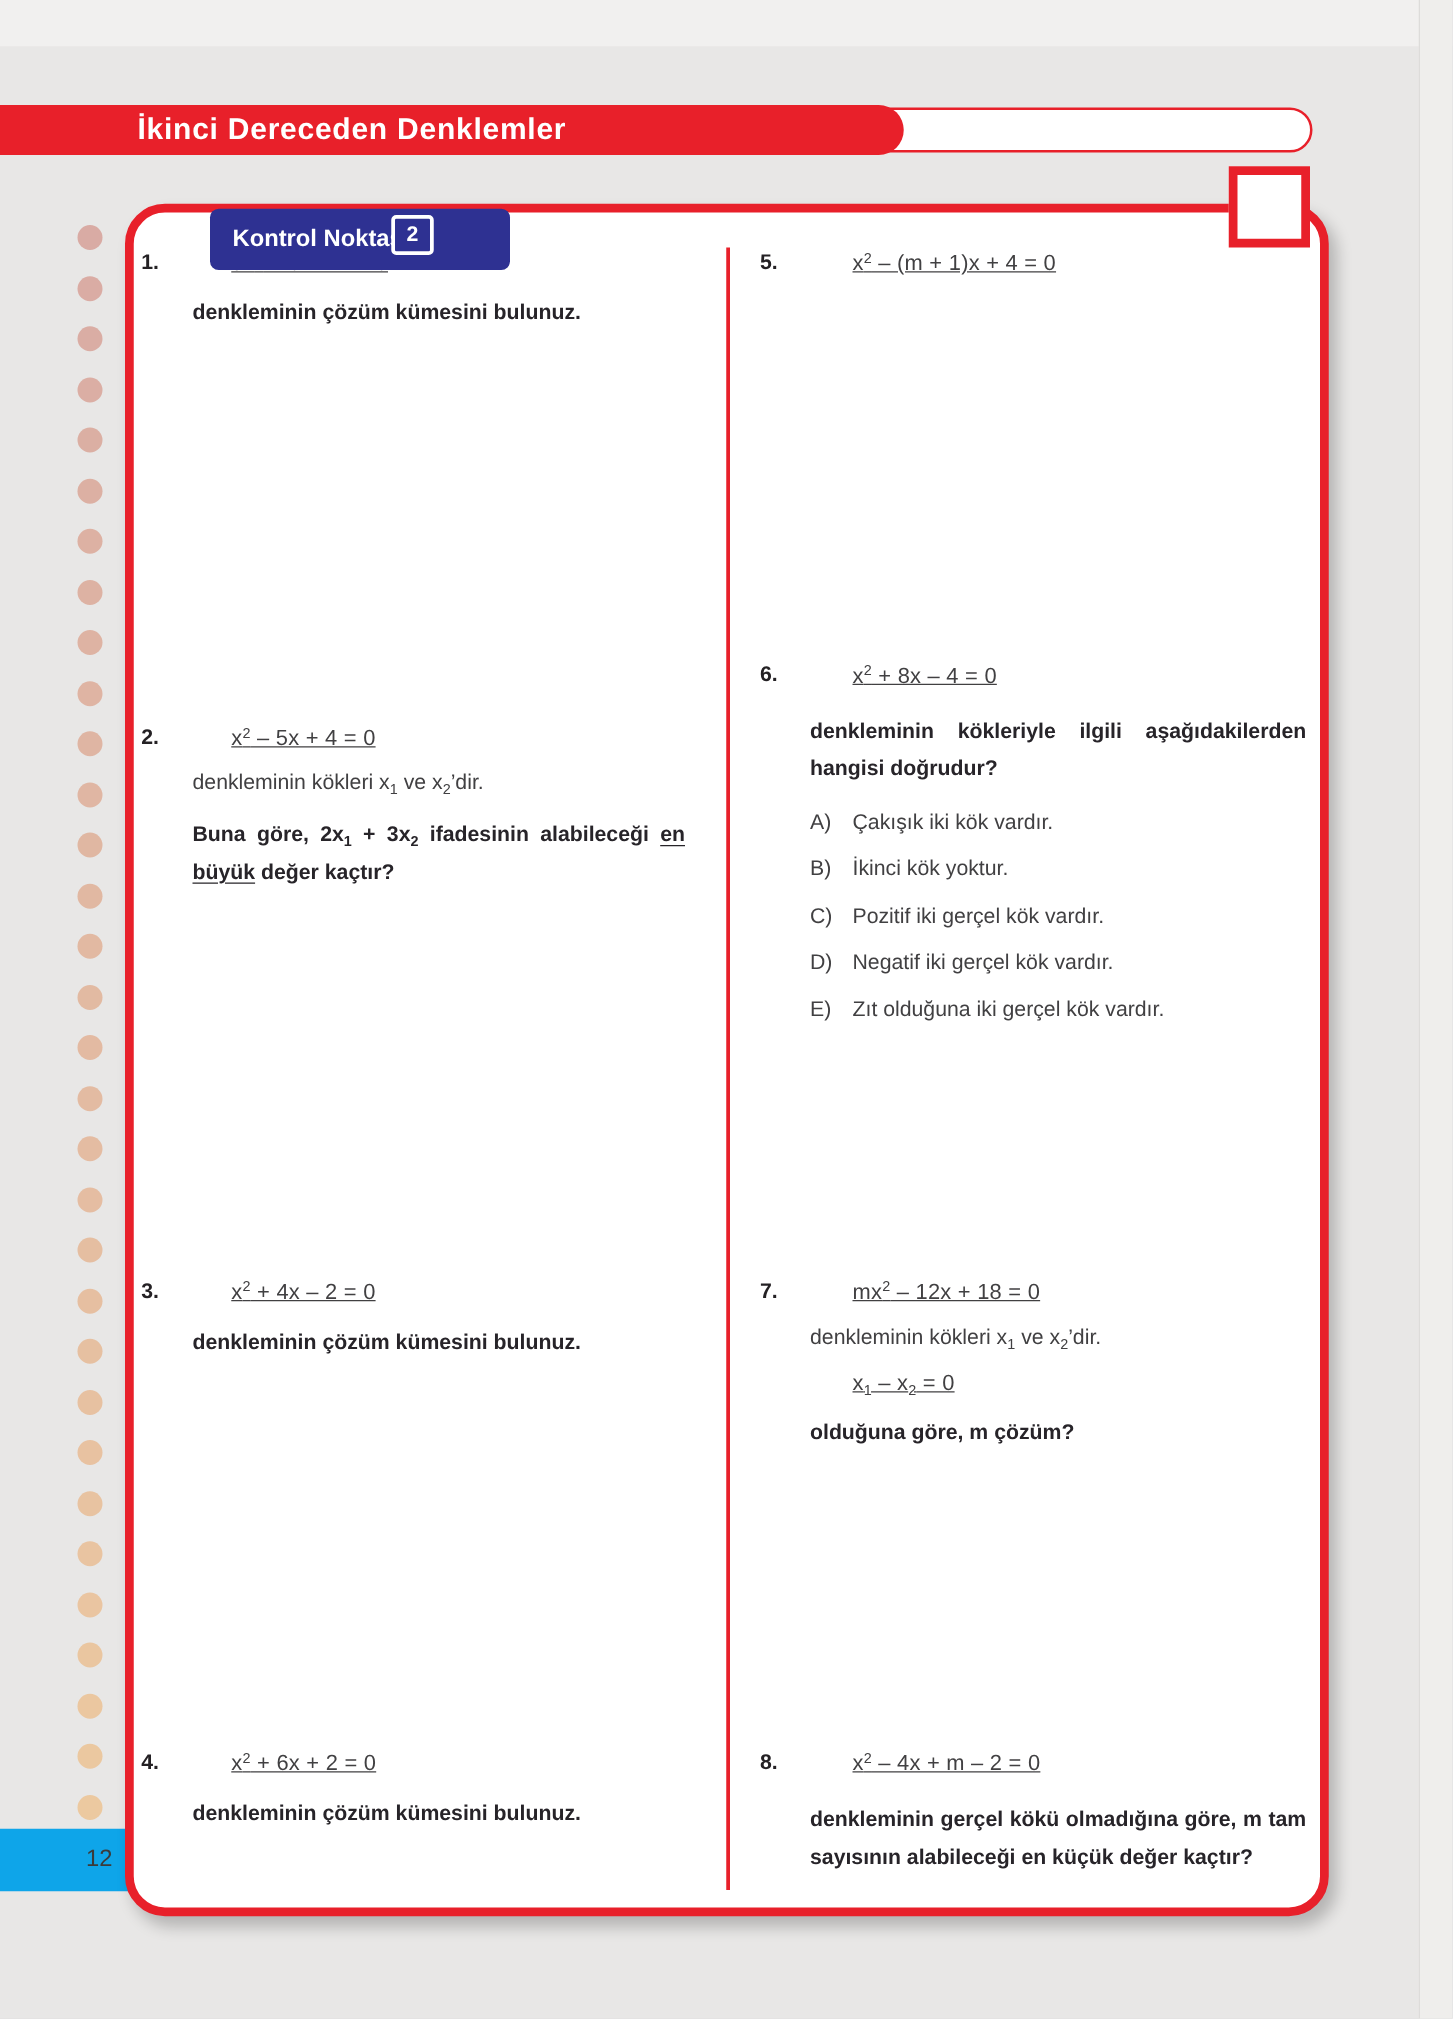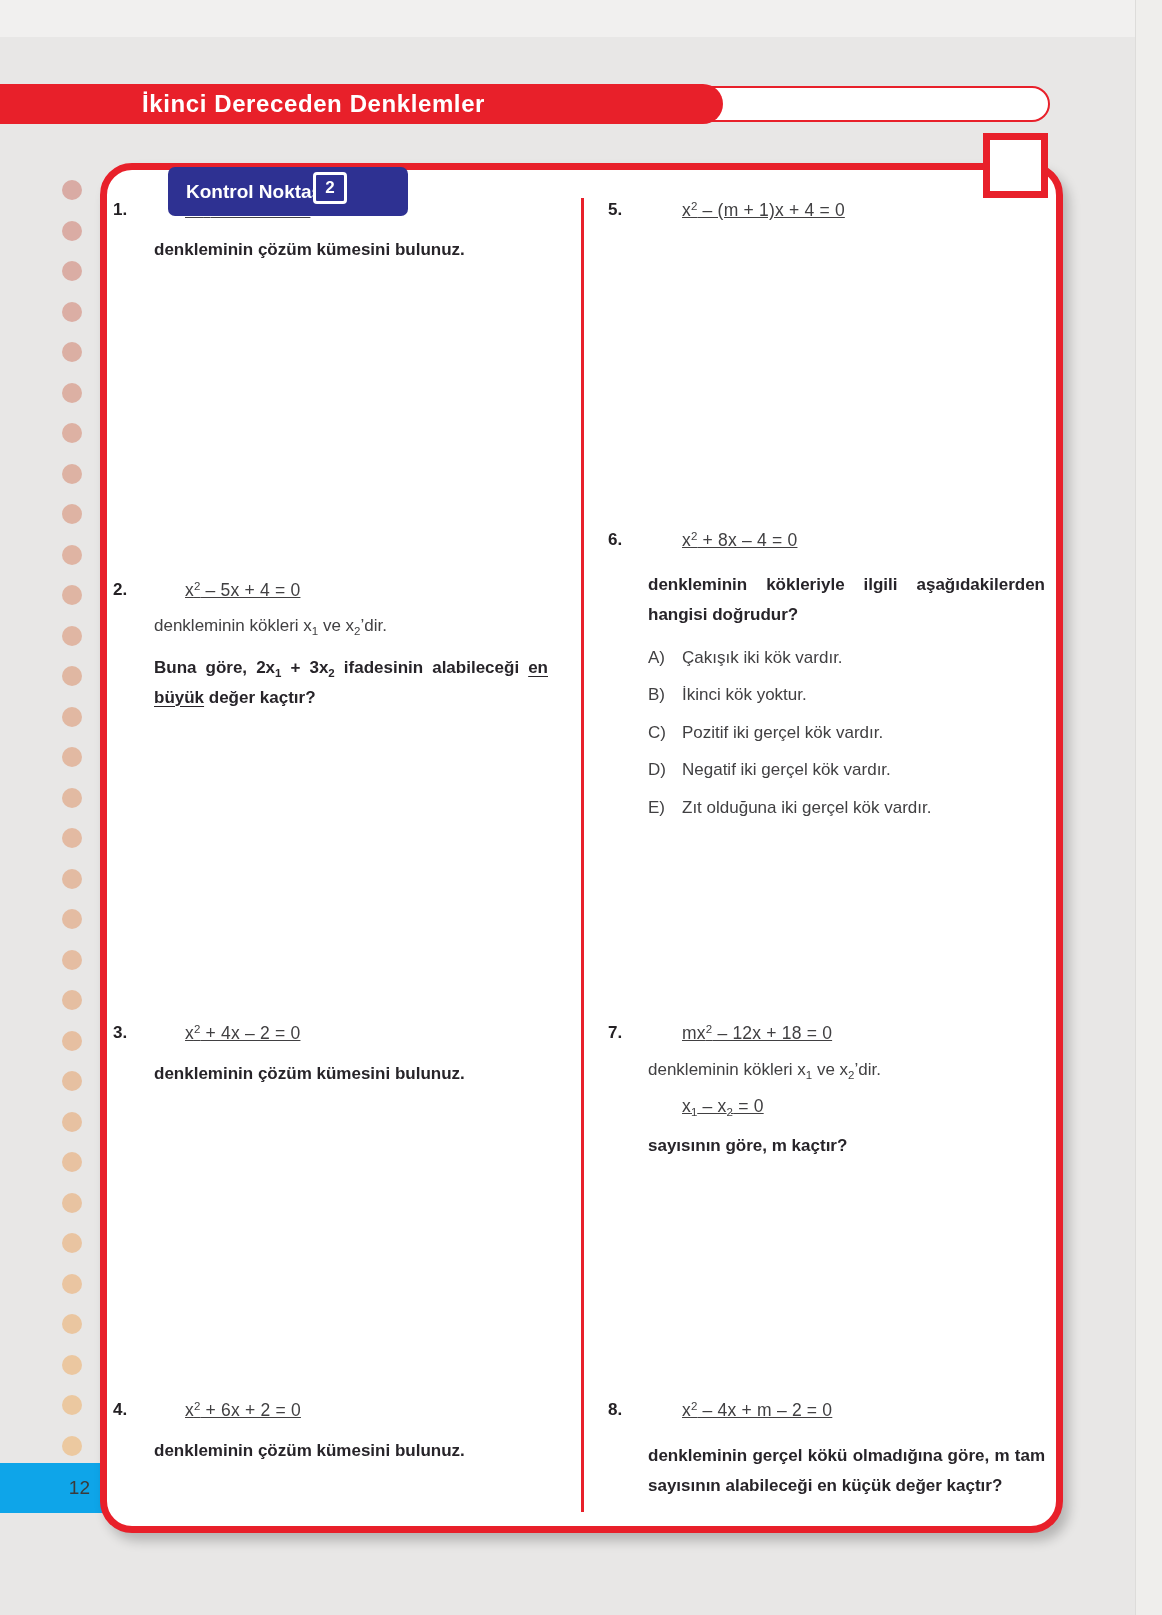--- a/index.html
+++ b/index.html
@@ -6,21 +6,21 @@
   html,body { background:#dcdcdc; }
   body { font-family:"Liberation Sans","DejaVu Sans",sans-serif; }
   .page { position:relative; width:1162px; height:1615px; background:#e8e7e6; overflow:hidden; }
   .top-light { position:absolute; left:0; top:0; width:1162px; height:37px; background:#f1f0ef; }
   .right-light { position:absolute; left:1135px; top:0; width:27px; height:1615px; background:#efeeec; border-left:1px solid #dddcda; }
 
   
   .banner-pill { position:absolute; left:690px; top:86px; width:360px; height:36px;
                  background:#ffffff; border:2px solid #e8202a; border-radius:18px; z-index:1; }
   .banner { position:absolute; left:0; top:84px; width:723px; height:40px; background:#e8202a;
-            border-radius:0 20px 20px 0; z-index:2; display:flex; align-items:center;padding-left:32px; }
+            border-radius:0 20px 20px 0; z-index:2; display:flex; align-items:center; }
   .banner-title { margin-left:110px; color:#ffffff; font-weight:bold; font-size:24px; letter-spacing:0.6px; }
 
   
   .dots { position:absolute; left:0; top:0; width:100px; height:1615px; z-index:0; }
   .dot { position:absolute; left:62px; width:20px; height:20px; border-radius:50%; }
   .pgband { position:absolute; left:0; top:1463px; width:104px; height:50px; background:#0ea5e9; z-index:1; }
   .pgnum { position:absolute; right:14px; top:0; line-height:50px; font-size:19px; color:#3b3b3b; }
 
   
   .card { position:absolute; left:100px; top:163px; width:963px; height:1370px; background:#ffffff;
@@ -156,20 +156,20 @@
     </span>
     <span class="opt" style="top:798px">
       <span class="opt-letter">E)</span>
       <span>Zıt olduğuna iki gerçel kök vardır.</span>
     </span>
 
     <span class="p-num nr" style="top:1023px">7.</span>
     <span class="p-eq er" style="top:1023px">mx<sup>2</sup> – 12x + 18 = 0</span>
     <span class="p-line br" style="top:1060px">denkleminin kökleri x<sub>1</sub> ve x<sub>2</sub>’dir.</span>
     <span class="p-eq er" style="top:1096px">x<sub>1</sub> – x<sub>2</sub> = 0</span>
-    <span class="p-bold br" style="top:1136px">sayısının göre, m kaçtır?</span>
+    <span class="p-bold br" style="top:1136px">olduğuna göre, m çözüm?</span>
 
     <span class="p-num nr" style="top:1400px">8.</span>
     <span class="p-eq er" style="top:1400px">x<sup>2</sup> – 4x + m – 2 = 0</span>
     <span class="p-bold br just" style="top:1441px">denkleminin gerçel kökü olmadığına göre, m tam sayısının alabileceği en küçük değer kaçtır?</span>
 
   </div>
 </div>
 
 </body></html>

